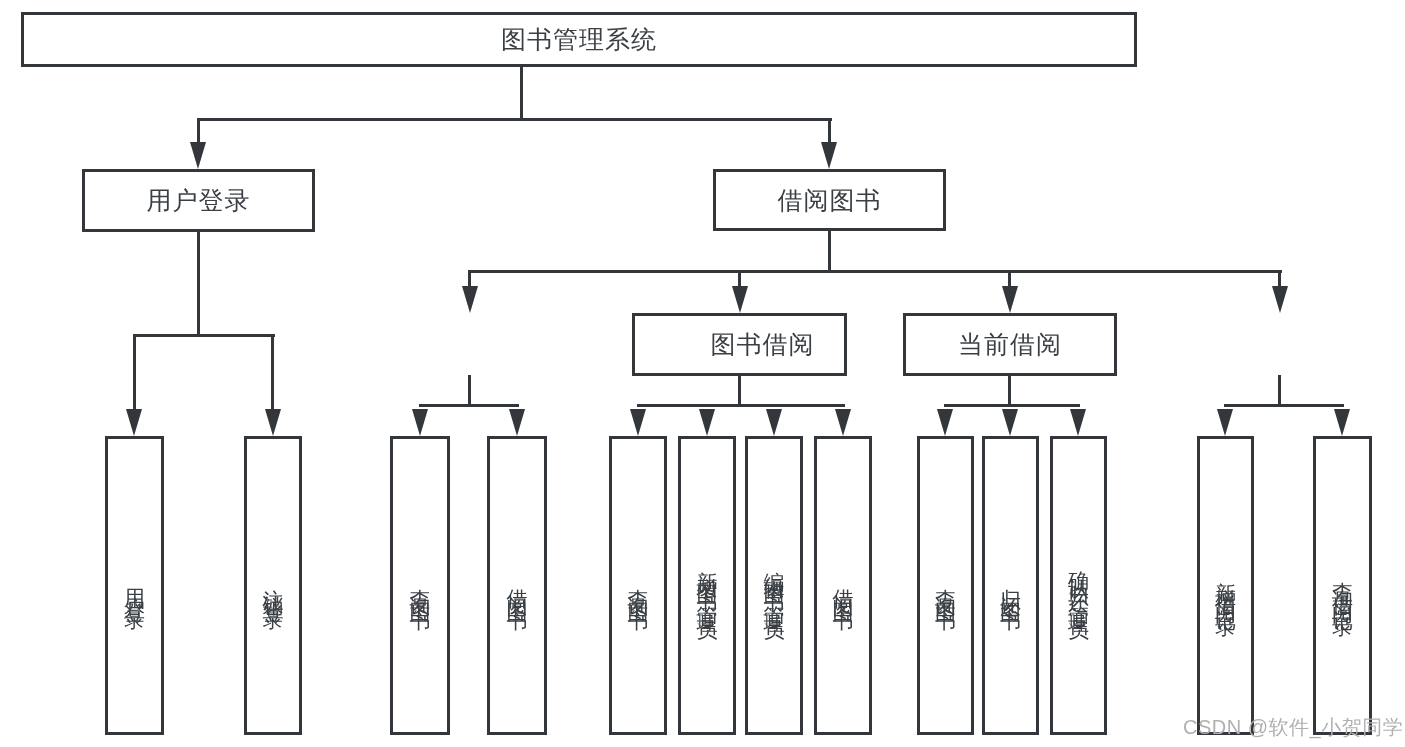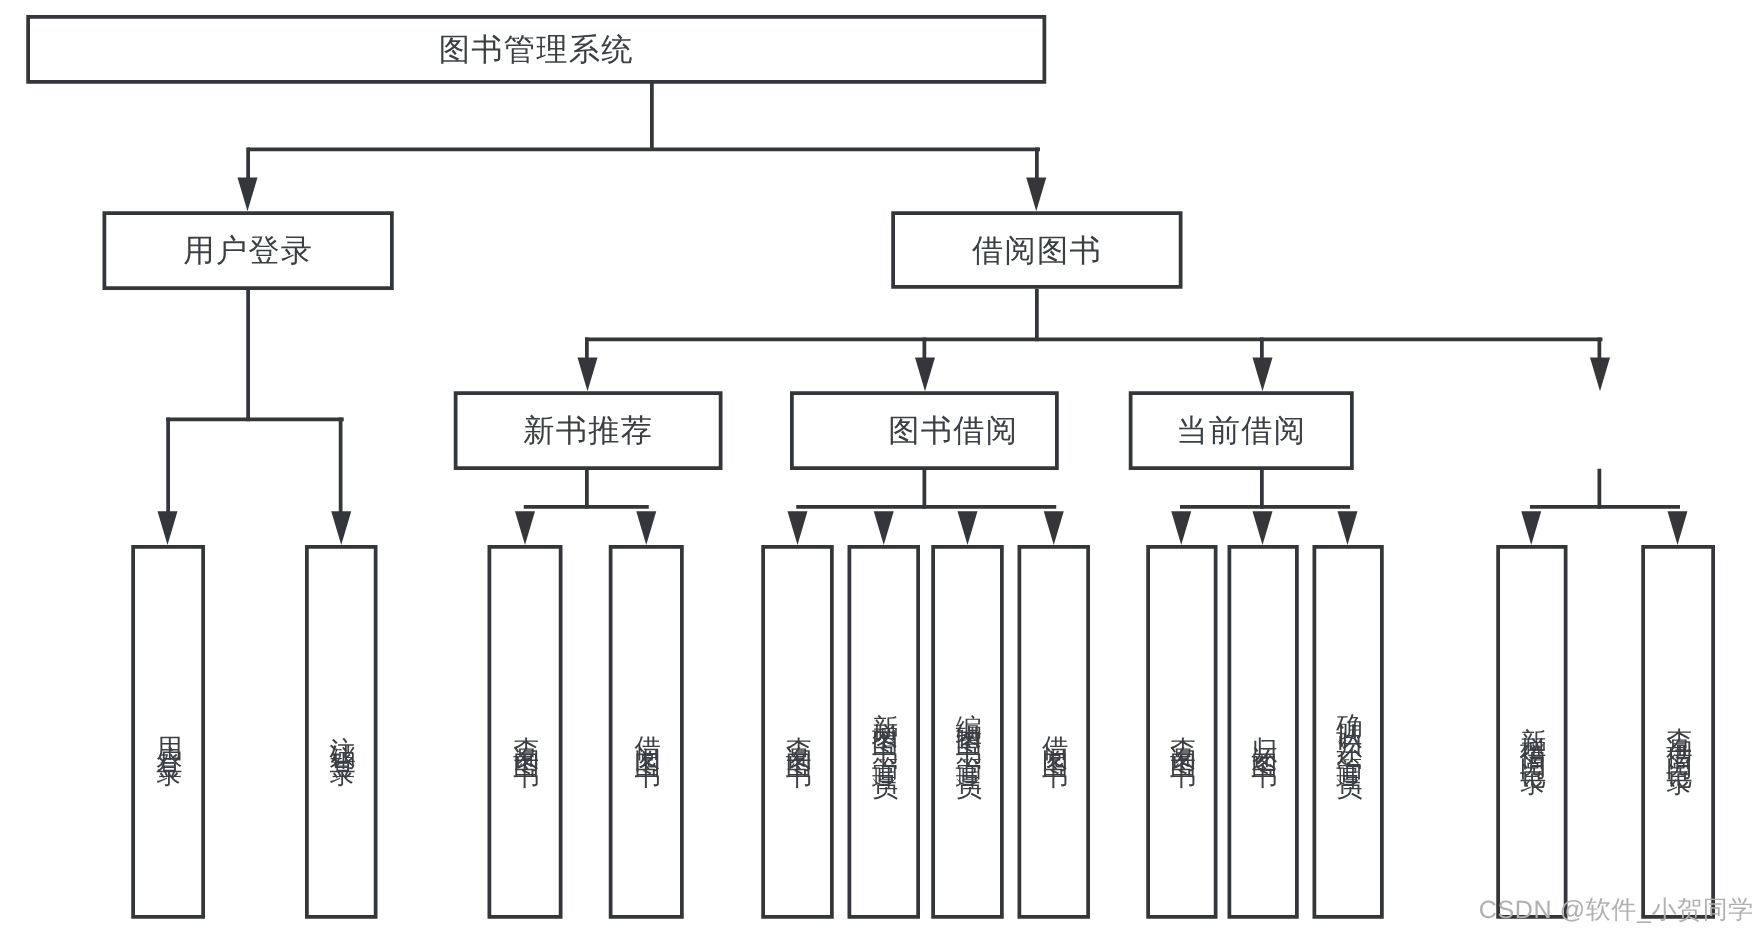--- a/index.html
+++ b/index.html
@@ -36,21 +36,21 @@
     position:absolute;left:1183px;top:714px;
     color:#b0b0b0;font-size:20px;letter-spacing:0.5px;
     z-index:9;white-space:nowrap;
   }
 </style>
 </head>
 <body>
 
 <div id="canvas">
 
-  <div class="hbox" style="left:21px;top:12px;width:816px;height:55px;">
+  <div class="hbox" style="left:21px;top:12px;width:1116px;height:55px;">
     <span>图书管理系统</span>
   </div>
 
   <div class="vl" style="left:520px;top:66px;height:54px;"></div>
   <div class="hl" style="left:198px;top:118px;width:634px;"></div>
   <div class="vl" style="left:197px;top:118px;height:30px;"></div>
   <div class="ar" style="left:190px;top:142px;"></div>
   <div class="vl" style="left:828px;top:118px;height:30px;"></div>
   <div class="ar" style="left:821px;top:142px;"></div>
 
@@ -72,27 +72,24 @@
   <div class="hl" style="left:468px;top:270px;width:814px;"></div>
   <div class="vl" style="left:468px;top:270px;height:20px;"></div>
   <div class="ar" style="left:462px;top:286px;"></div>
   <div class="vl" style="left:738px;top:270px;height:20px;"></div>
   <div class="ar" style="left:732px;top:286px;"></div>
   <div class="vl" style="left:1008px;top:270px;height:20px;"></div>
   <div class="ar" style="left:1002px;top:286px;"></div>
   <div class="vl" style="left:1278px;top:270px;height:20px;"></div>
   <div class="ar" style="left:1272px;top:286px;"></div>
 
-  <div class="hbox" style="left:363px;top:313px;width:215px;height:63px;">
-    <span>新书推荐</span>
-  </div>
   <div class="hbox" style="left:632px;top:313px;width:215px;height:63px;padding-left:46px;">
     <span>图书借阅</span>
   </div>
-  <div class="hbox" style="left:903px;top:313px;width:180px;height:63px;">
+  <div class="hbox" style="left:903px;top:313px;width:214px;height:63px;">
     <span>当前借阅</span>
   </div>
 
   <div class="vl" style="left:468px;top:375px;height:32px;"></div>
   <div class="hl" style="left:419px;top:404px;width:100px;"></div>
   <div class="ar" style="left:412px;top:409px;"></div>
   <div class="ar" style="left:509px;top:409px;"></div>
 
   <div class="vl" style="left:738px;top:375px;height:32px;"></div>
   <div class="hl" style="left:637px;top:404px;width:208px;"></div>

